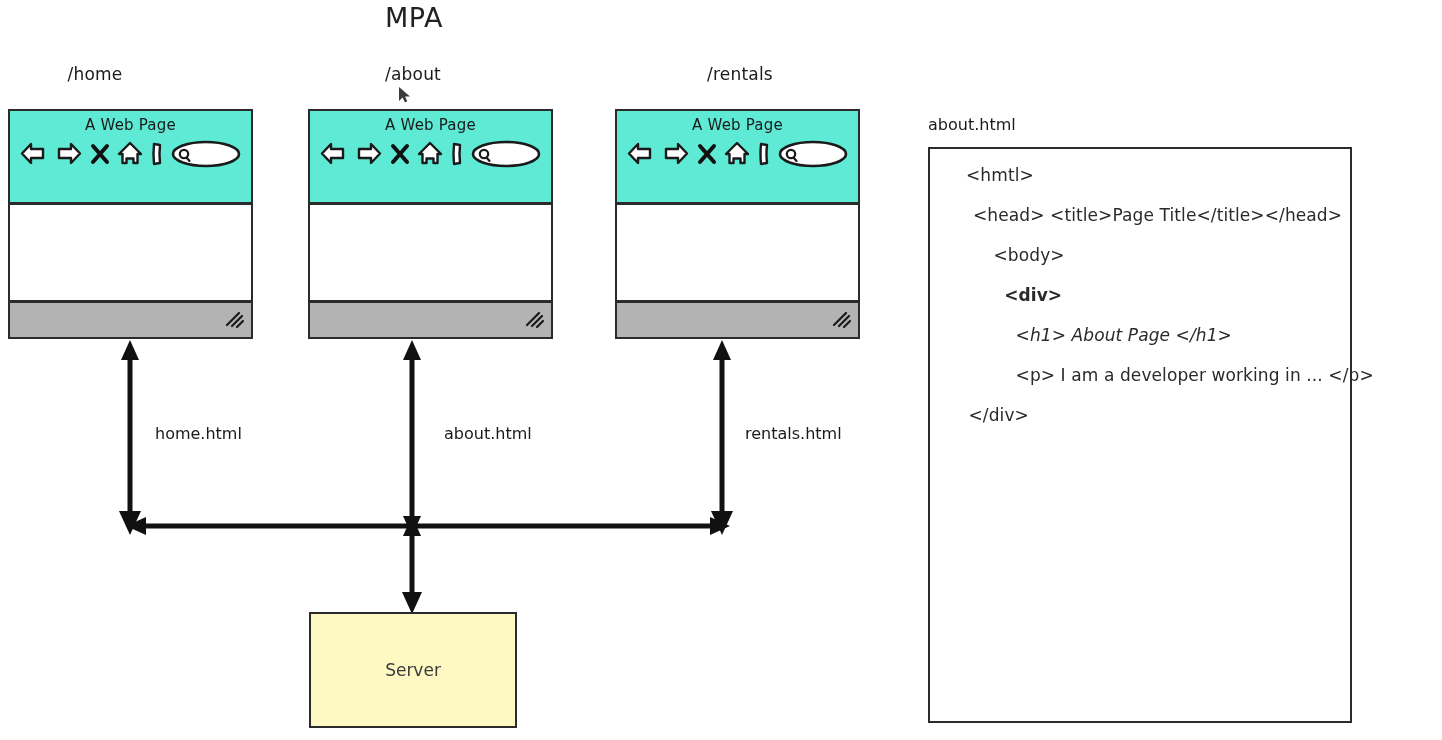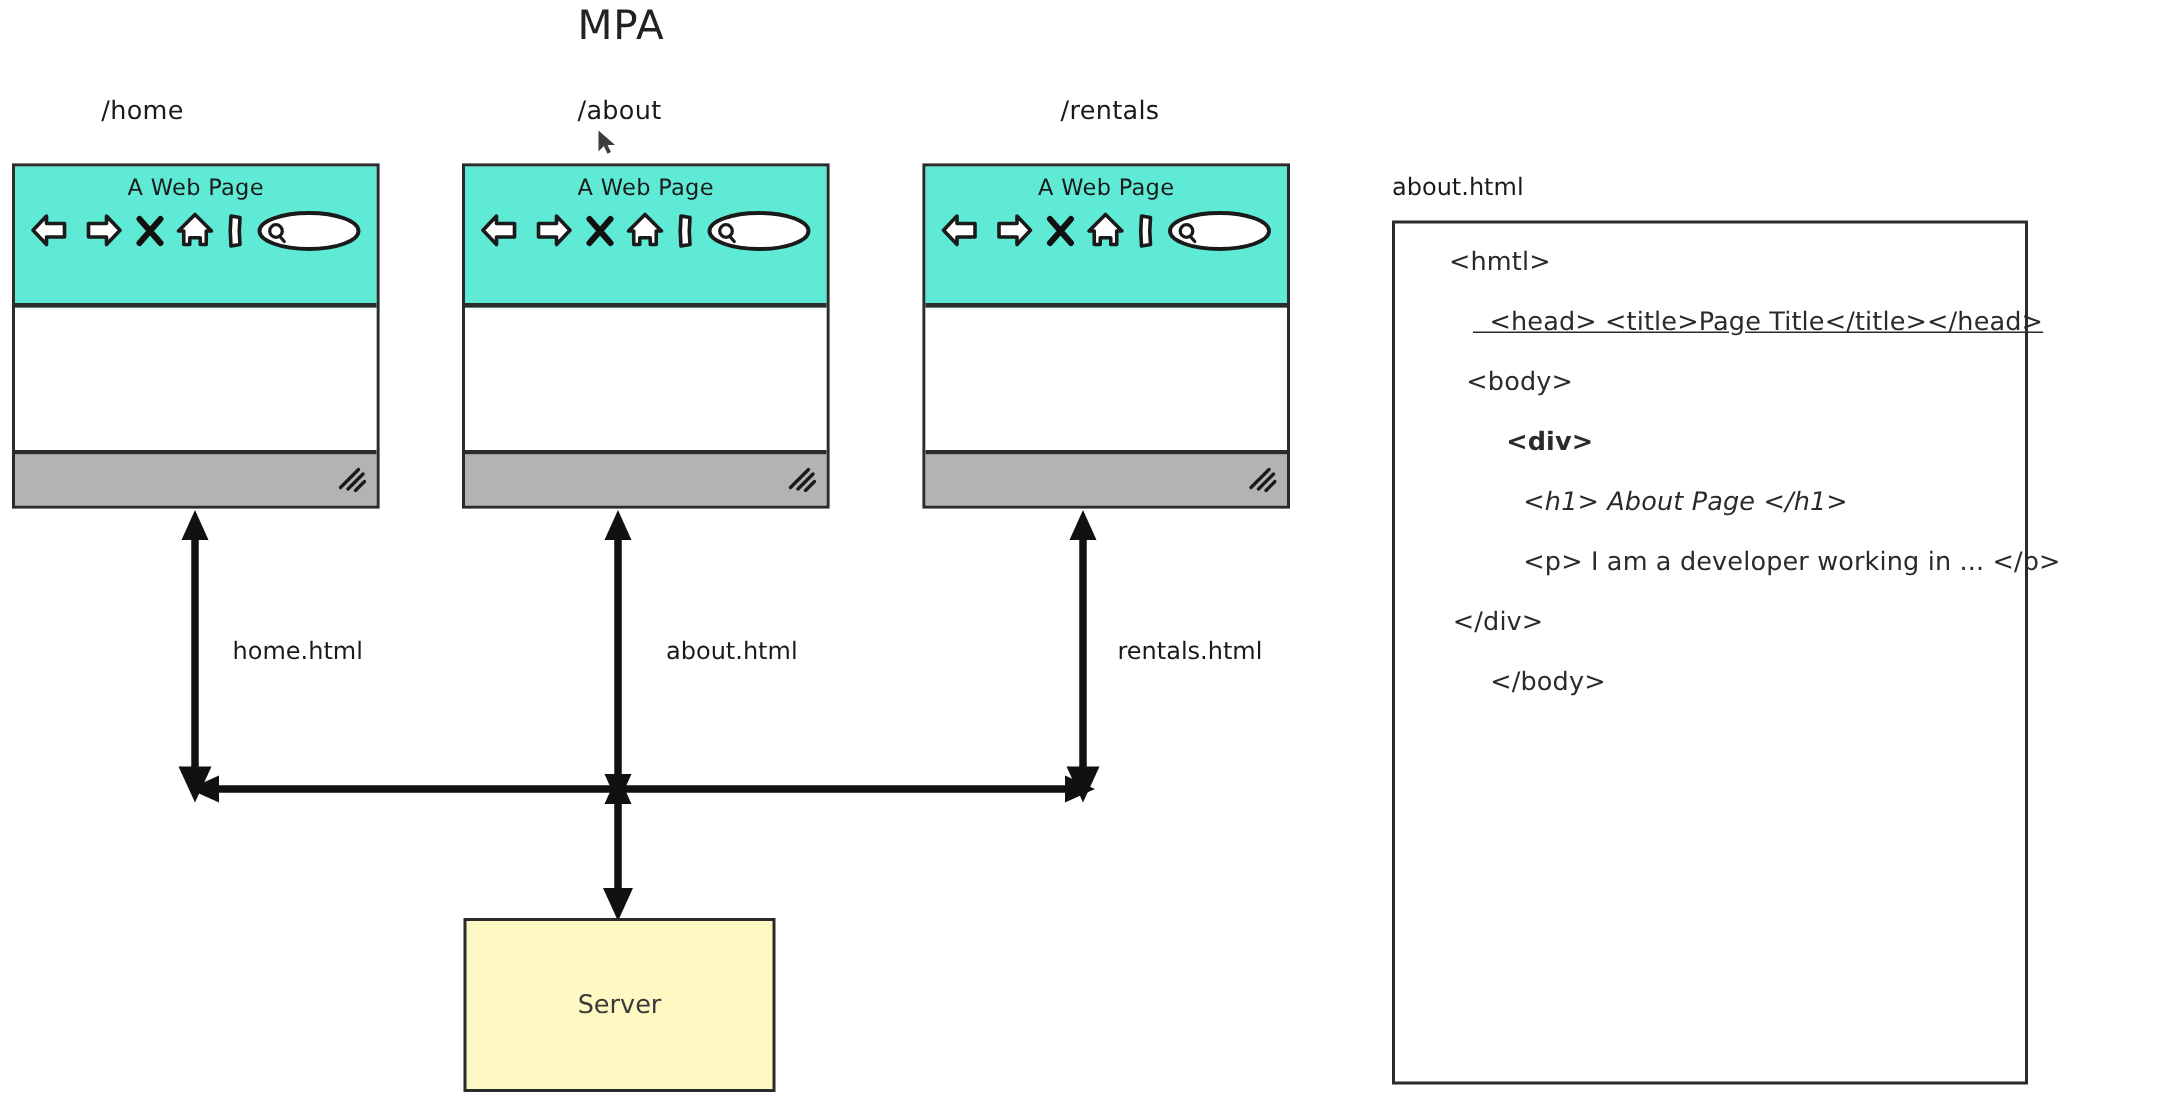--- a/index.html
+++ b/index.html
@@ -346,24 +346,23 @@
 <div class="abs transfer-label" style="left:745px; top:424px;">rentals.html</div>
 
 <div class="abs" id="server-box">
   <span id="server-label">Server</span>
 </div>
 
 <div class="abs" id="code-filename">about.html</div>
 
 <div class="abs" id="code-panel">
   <div class="code-line" style="padding-left:36px;">&lt;hmtl&gt;</div>
-  <div class="code-line" style="padding-left:52px;text-decoration:underline;">  &lt;head&gt; &lt;title&gt;Page Title&lt;/title&gt;&lt;/head&gt;</div>
+  <div class="code-line" style="padding-left:32px;">  &lt;head&gt; &lt;title&gt;Page Title&lt;/title&gt;&lt;/head&gt;</div>
   <div class="code-line" style="padding-left:36px; margin-bottom:12px;"></div>
-  <div class="code-line" style="padding-left:20px;">     &lt;body&gt;</div>
+  <div class="code-line" style="padding-left:36px;">     &lt;body&gt;</div>
   <div class="code-line" style="padding-left:32px;font-weight:bold;">       &lt;div&gt;</div>
   <div class="code-line" style="padding-left:36px; margin-bottom:12px;"></div>
   <div class="code-line" style="padding-left:36px;font-style:italic;">         &lt;h1&gt; About Page &lt;/h1&gt;</div>
   <div class="code-line" style="padding-left:36px; margin-bottom:12px;"></div>
   <div class="code-line" style="padding-left:36px;">         &lt;p&gt; I am a developer working in ... &lt;/p&gt;</div>
   <div class="code-line" style="padding-left:36px; margin-bottom:12px;"></div>
   <div class="code-line" style="">       &lt;/div&gt;</div>
-  <div class="code-line" style="padding-left:36px;">     &lt;/body&gt;</div>
 </div>
 
 </body></html>

